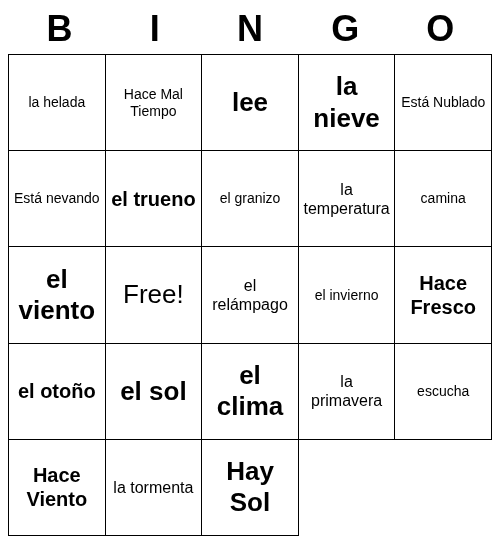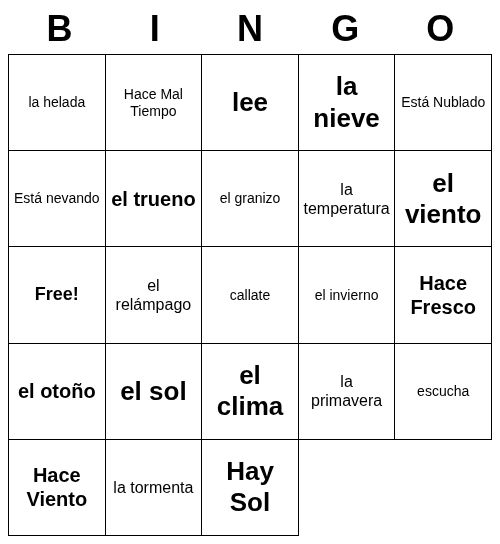--- a/index.html
+++ b/index.html
@@ -59,22 +59,22 @@
     }
     .size-sm {
       font-size: 14px;
       font-weight: normal;
     }
     .size-xs {
       font-size: 16px;
       font-weight: normal;
     }
     .free-cell {
-      font-size: 18px;
-      font-weight: bold;
+      font-size: 26px;
+      font-weight: normal;
       text-align: center;
     }
   </style>
 </head>
 <body>
 
 <div class="bingo-title">
   <span>B</span>
   <span>I</span>
   <span>N</span>
@@ -104,30 +104,30 @@
     <div class="cell">
       <span class="cell-text size-md">el trueno</span>
     </div>
     <div class="cell">
       <span class="cell-text size-sm">el granizo</span>
     </div>
     <div class="cell">
       <span class="cell-text size-xs">la temperatura</span>
     </div>
     <div class="cell">
+      <span class="cell-text size-sm">camina</span>
+    </div>
+    <div class="cell">
       <span class="cell-text size-lg">el viento</span>
     </div>
     <div class="cell">
       <span class="cell-text free-cell">Free!</span>
     </div>
     <div class="cell">
       <span class="cell-text size-xs">el relámpago</span>
-    </div>
-    <div class="cell">
-      <span class="cell-text size-sm">callate</span>
     </div>
     <div class="cell">
       <span class="cell-text size-sm">el invierno</span>
     </div>
     <div class="cell">
       <span class="cell-text size-md">Hace Fresco</span>
     </div>
     <div class="cell">
       <span class="cell-text size-md">el otoño</span>
     </div>

